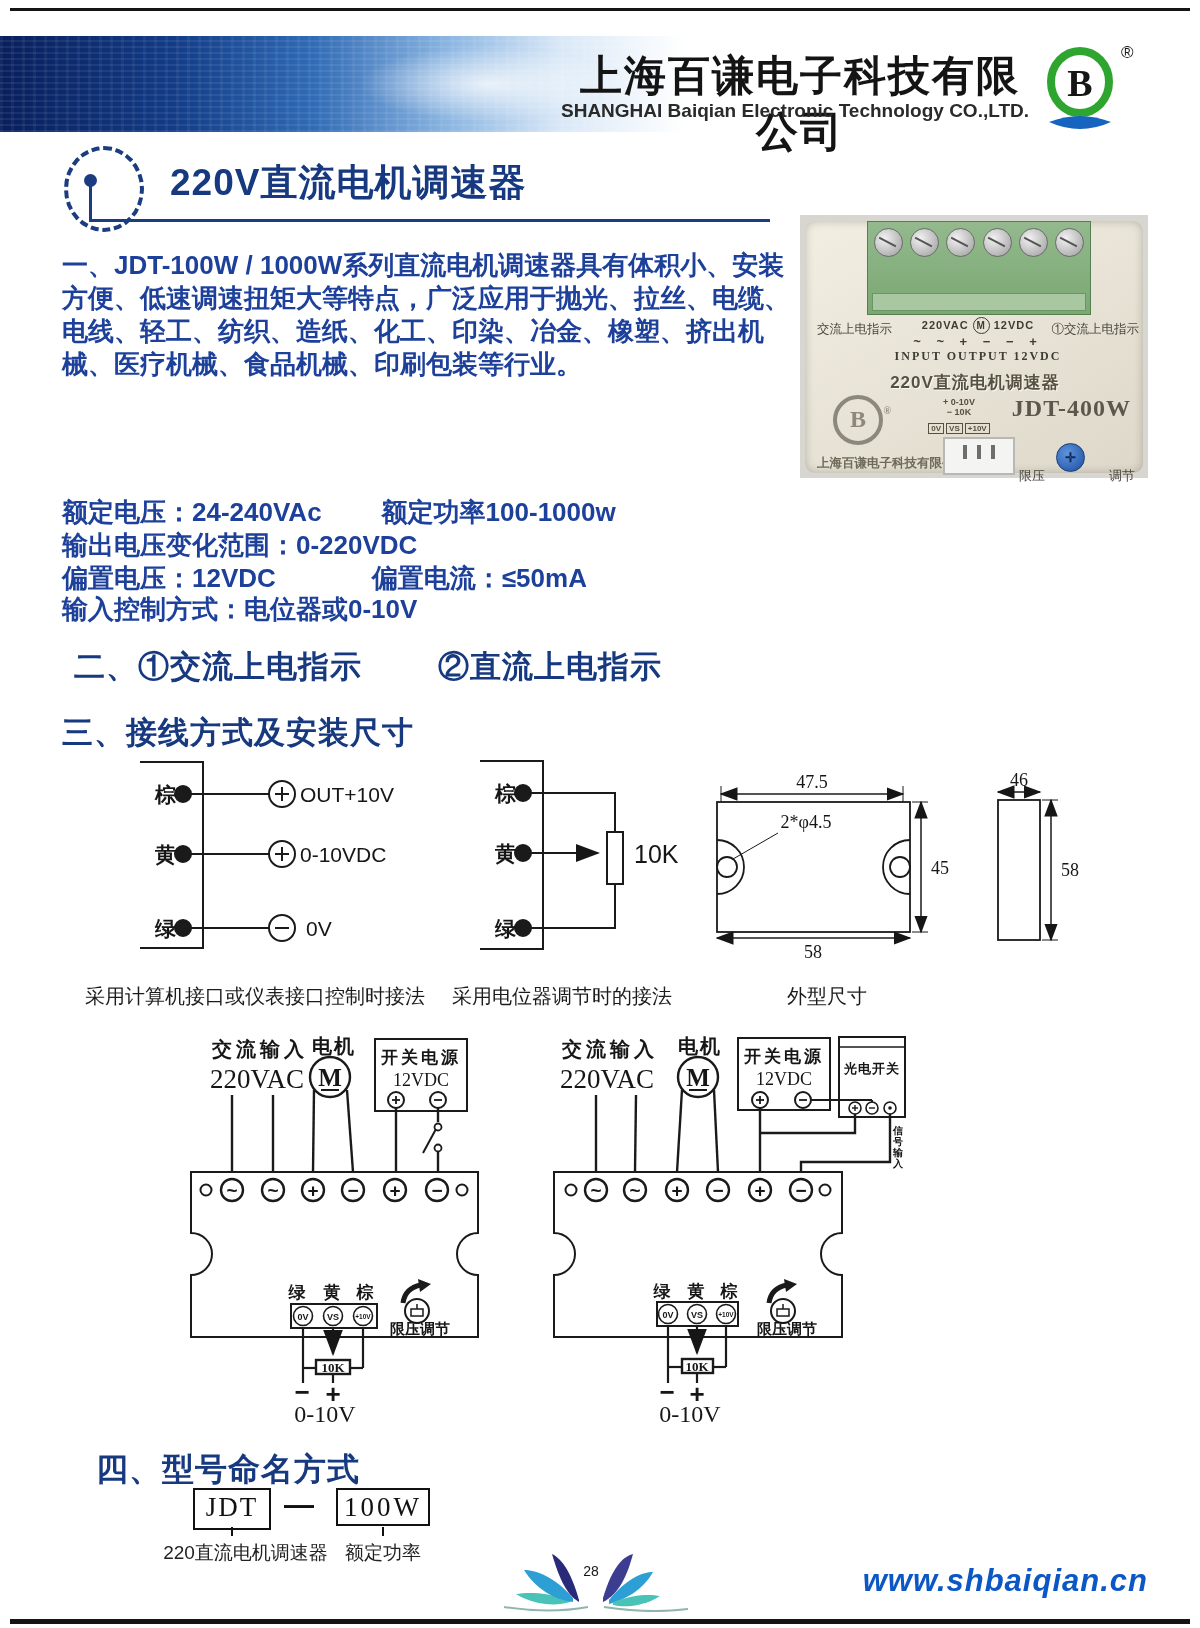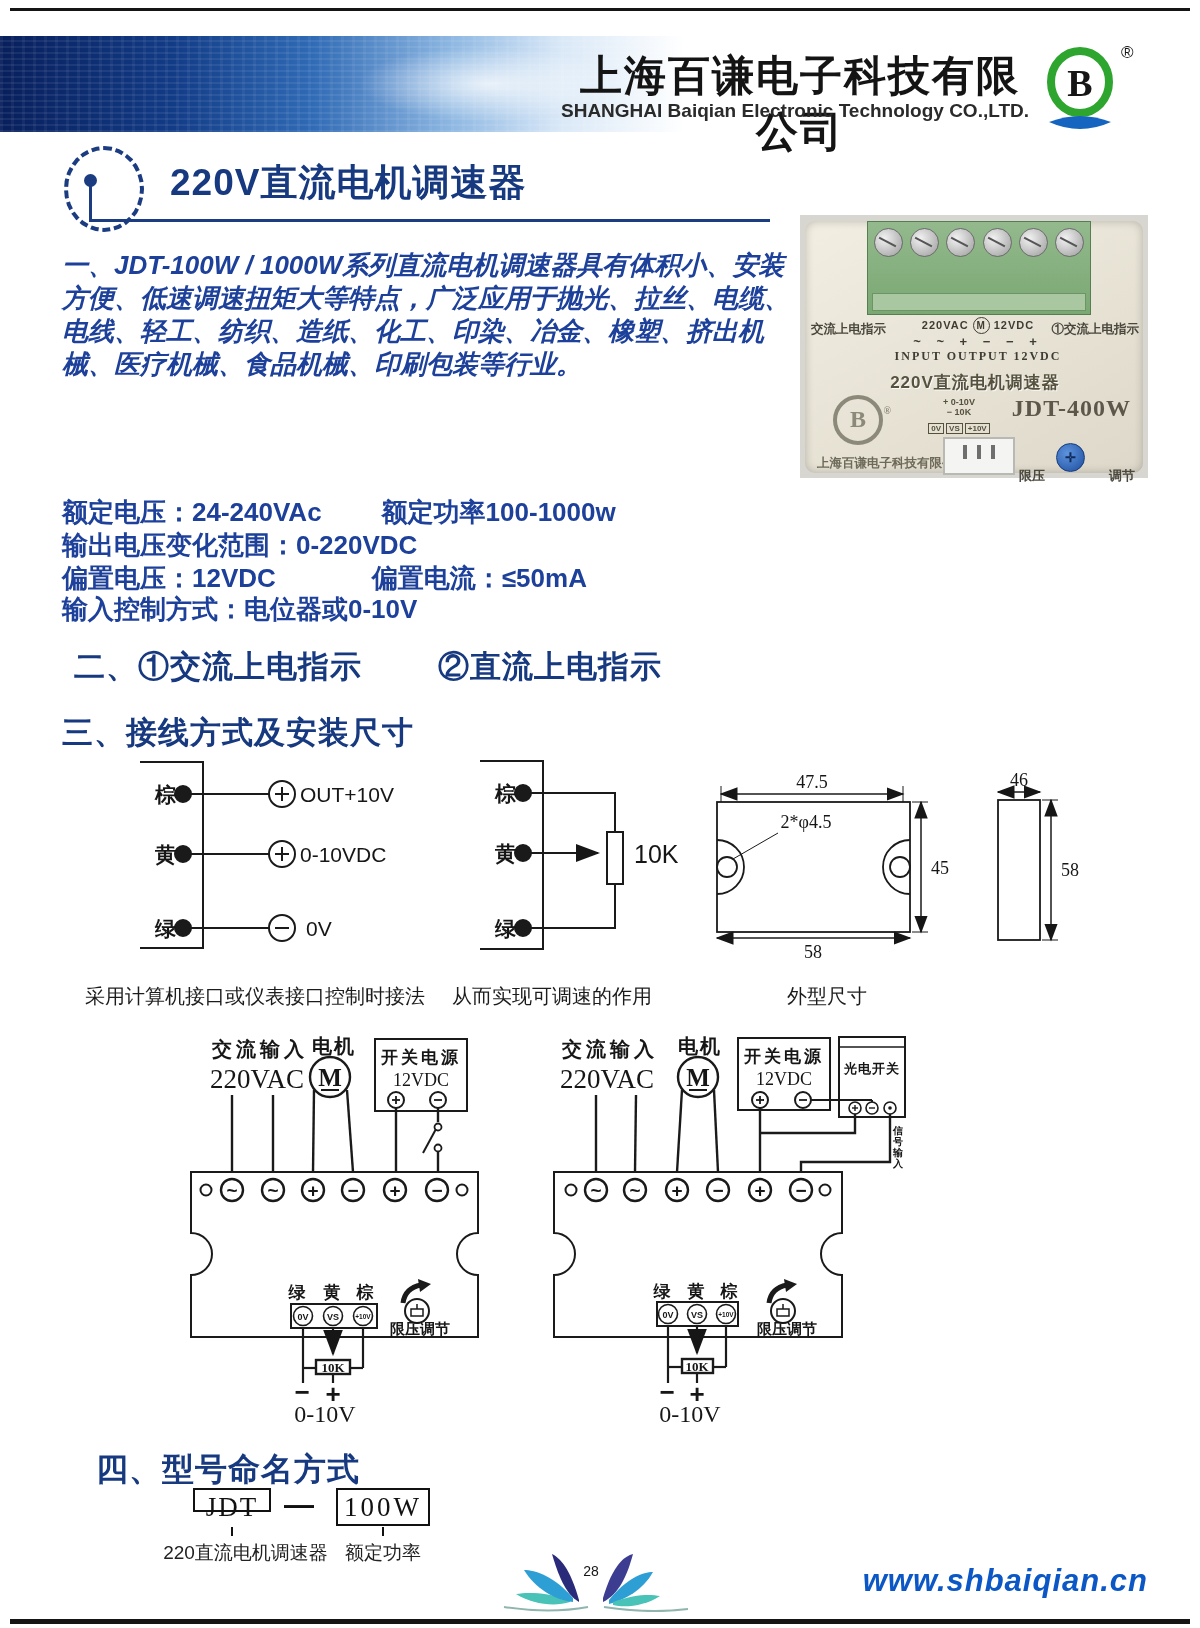--- a/index.html
+++ b/index.html
@@ -20,40 +20,40 @@
   .company-cn{left:565px;top:48px;width:470px;text-align:center;font-family:"Liberation Serif",serif;
           font-size:42px;font-weight:bold;color:#141414;letter-spacing:2px;}
   .company-en{left:555px;top:100px;width:480px;text-align:center;font-size:19px;font-weight:bold;color:#2a2a2a;}
   
   .title-circle{left:64px;top:146px;width:72px;height:78px;border:4px dashed #1b3c80;border-radius:50%;}
   .title-dot{left:84px;top:174px;width:13px;height:13px;border-radius:50%;background:#1b3c80;}
   .title-stem{left:89px;top:184px;width:3px;height:36px;background:#1b3c80;}
   .title-underline{left:89px;top:219px;width:681px;height:3px;background:#1b3c80;}
   .doc-title{left:170px;top:158px;font-size:37px;font-weight:bold;color:#16397f;letter-spacing:1px;}
   
-  .para{color:#1d409a;font-weight:bold;font-size:26px;line-height:33px;font-style:italic;}
+  .para{color:#1d409a;font-weight:bold;font-size:26px;line-height:33px;}
   .p1{left:62px;top:249px;width:736px;}
   .p2{left:62px;top:394px;width:736px;text-indent:2em;}
   .spec{color:#1d409a;font-weight:bold;font-size:26px;}
   .s1{left:62px;top:495px;} .s1b{margin-left:60px;}
   .s2{left:62px;top:528px;}
   .s3{left:62px;top:561px;} .s3b{margin-left:96px;}
   .s4{left:62px;top:592px;}
   
   .photo{left:800px;top:215px;width:348px;height:263px;background:#d8d6d1;}
   .module{position:absolute;left:5px;top:6px;right:5px;bottom:5px;border-radius:10px;
           background:linear-gradient(150deg,#f2eee2,#ddd8c9);box-shadow:inset 0 0 10px rgba(0,0,0,.22);}
   .tblock{position:absolute;left:62px;top:0px;width:222px;height:92px;
           background:linear-gradient(#93b98c,#7aa873);border:1px solid #567f51;}
   .tblock .lip{position:absolute;left:4px;bottom:3px;right:4px;height:16px;background:#a9c7a0;border:1px solid #6d9465;}
   .screws{position:absolute;left:6px;top:6px;right:6px;display:flex;justify-content:space-between;}
   .screw{width:27px;height:27px;border-radius:50%;background:radial-gradient(circle at 35% 35%,#f2f2f2,#9a9a9a);
          border:1px solid #6a6a6a;position:relative;}
   .screw::after{content:"";position:absolute;left:3px;top:12px;width:19px;height:2px;background:#555;transform:rotate(28deg);}
-  .ph-label{position:absolute;font-weight:bold;color:#4a473d;}
+  .ph-label{position:absolute;font-weight:normal;color:#4a473d;margin-left:6px;}
   .mark-lines{position:absolute;left:64px;top:96px;width:218px;text-align:center;color:#3f3c33;font-weight:bold;}
   .mk1{font-size:11px;letter-spacing:1px;}
   .mk2{font-size:13px;letter-spacing:6px;}
   .mk3{font-family:"Liberation Serif",serif;font-size:12px;letter-spacing:2px;}
   .m-circ{display:inline-block;width:15px;height:15px;line-height:15px;border:1.5px solid #3f3c33;border-radius:50%;
           font-size:10px;text-align:center;}
   .pname{position:absolute;left:40px;top:150px;width:260px;text-align:center;font-size:17px;font-weight:bold;
          color:#56523f;text-shadow:1px 1px 0 rgba(255,255,255,.8);letter-spacing:1px;}
   .mini{position:absolute;left:104px;top:176px;width:100px;color:#55513f;font-weight:bold;text-align:center;}
   .mini .r1{font-size:9px;} .mini .bx{display:inline-block;border:1px solid #55513f;padding:0 2px;font-size:8px;margin:0 1px;}
@@ -75,21 +75,21 @@
   .h-blue{font-size:31px;font-weight:bold;color:#16397f;letter-spacing:1px;}
   .sec2-1{left:74px;top:646px;} .sec2-2{left:438px;top:646px;} .sec2-3{left:728px;top:646px;}
   .sec3-h{left:62px;top:712px;}
   .sec4-h{left:62px;top:1448px;margin-left:34px;}
   
   .cap{font-size:20px;color:#1c1c1c;}
   .cap1{left:85px;top:983px;} .cap2{left:452px;top:983px;} .cap3{left:787px;top:983px;}
   
   .nbox{border:2px solid #111;text-align:center;font-family:"Liberation Serif",serif;font-size:27px;
         color:#111;box-sizing:border-box;}
-  .jdt{left:193px;top:1488px;width:78px;height:24px;line-height:35px;letter-spacing:2px;}
+  .jdt{left:193px;top:1488px;width:78px;height:42px;line-height:35px;letter-spacing:2px;}
   .ndash{left:276px;top:1488px;width:46px;height:38px;line-height:34px;text-align:center;font-size:30px;font-weight:bold;color:#111;}
   .pw{left:336px;top:1488px;width:94px;height:38px;line-height:35px;letter-spacing:3px;}
   .tick{width:2px;height:9px;background:#111;}
   .tick1{left:231px;top:1527px;} .tick2{left:382px;top:1527px;}
   .nlab{font-size:19px;color:#222;text-align:center;}
   .nlab1{left:158px;top:1540px;width:175px;} .nlab2{left:336px;top:1540px;width:94px;}
   
   .website{right:52px;top:1563px;font-size:31px;font-weight:bold;font-style:italic;color:#0b57c5;letter-spacing:1px;}
   svg{display:block;}
   svg text{font-family:"Liberation Sans",sans-serif;fill:#161616;}
@@ -249,21 +249,21 @@
     </g>
     <text x="812" y="788" text-anchor="middle" class="serif" font-size="18">47.5</text>
     <text x="806" y="828" text-anchor="middle" class="serif" font-size="18">2*φ4.5</text>
     <text x="931" y="874" class="serif" font-size="18">45</text>
     <text x="813" y="958" text-anchor="middle" class="serif" font-size="18">58</text>
     <text x="1019" y="786" text-anchor="middle" class="serif" font-size="18">46</text>
     <text x="1061" y="876" class="serif" font-size="18">58</text>
   </svg>
 
   <div class="abs cap cap1">采用计算机接口或仪表接口控制时接法</div>
-  <div class="abs cap cap2">从而实现可调速的作用</div>
+  <div class="abs cap cap2">采用电位器调节时的接法</div>
   <div class="abs cap cap3">外型尺寸</div>
 
   <svg class="abs" style="left:140px;top:1030px;" width="880" height="400" viewBox="140 1030 880 400">
 
     <g>
       <text x="260" y="1056" text-anchor="middle" font-size="20" font-weight="bold" letter-spacing="4">交流输入</text>
       <text x="257" y="1088" text-anchor="middle" class="serif" font-size="27">220VAC</text>
       <text x="334" y="1053" text-anchor="middle" font-size="20" font-weight="bold" letter-spacing="2">电机</text>
       <g stroke="#1a1a1a" stroke-width="2.4" fill="none">
         <line x1="232" y1="1095" x2="232" y2="1172"></line>

